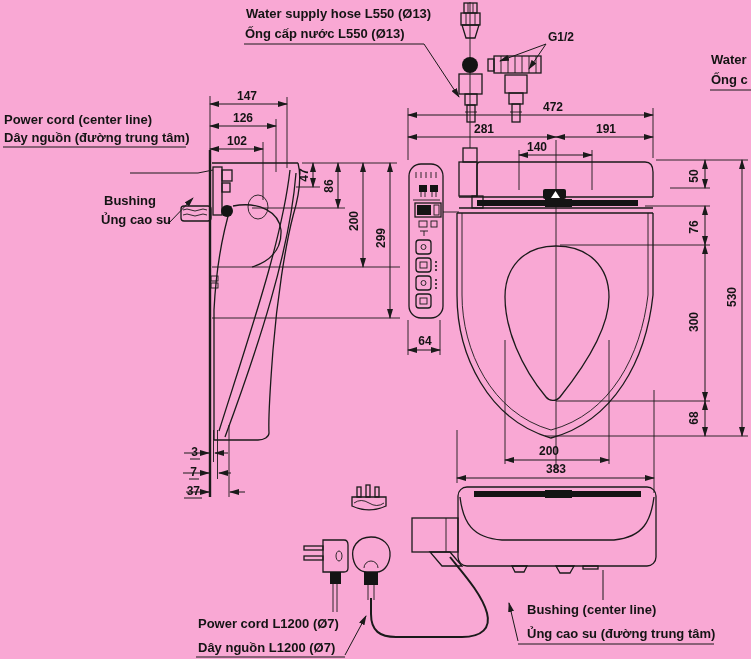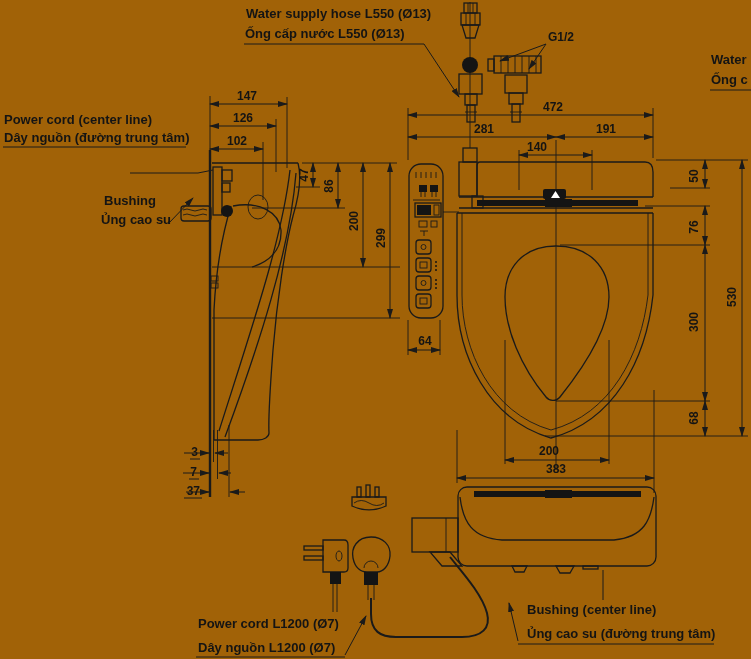--- a/index.html
+++ b/index.html
@@ -1,16 +1,16 @@
 <!DOCTYPE html>
 <html><head>
 <meta charset="utf-8">
 <style>
   html,body{margin:0;padding:0;background:#fff;}
-  .stage{position:relative;width:751px;height:659px;background:#a16207;overflow:hidden;
+  .stage{position:relative;width:751px;height:659px;background:#f9a8d4;overflow:hidden;
          font-family:"Liberation Sans",sans-serif;}
   svg{position:absolute;left:0;top:0;}
   text{font-family:"Liberation Sans",sans-serif;font-weight:bold;fill:#141414;}
   .lbl{font-size:13px;}
   .dim{font-size:12px;}
   .ln{stroke:#1a1a1a;stroke-width:1.3;fill:none;}
   .thin{stroke:#1a1a1a;stroke-width:0.9;fill:none;}
   .dl{stroke:#1a1a1a;stroke-width:1;fill:none;}
   .thick{stroke:#1a1a1a;stroke-width:2.4;fill:none;}
   .cord{stroke:#1a1a1a;stroke-width:2;fill:none;}

